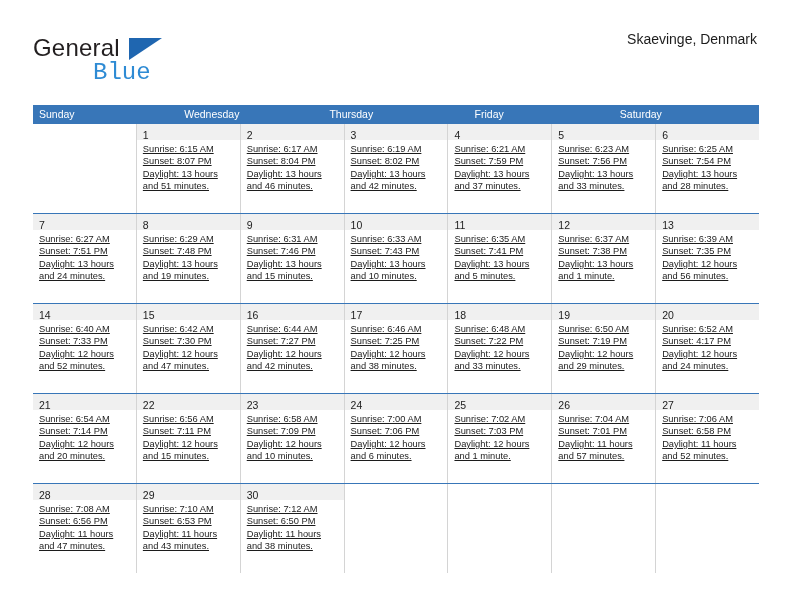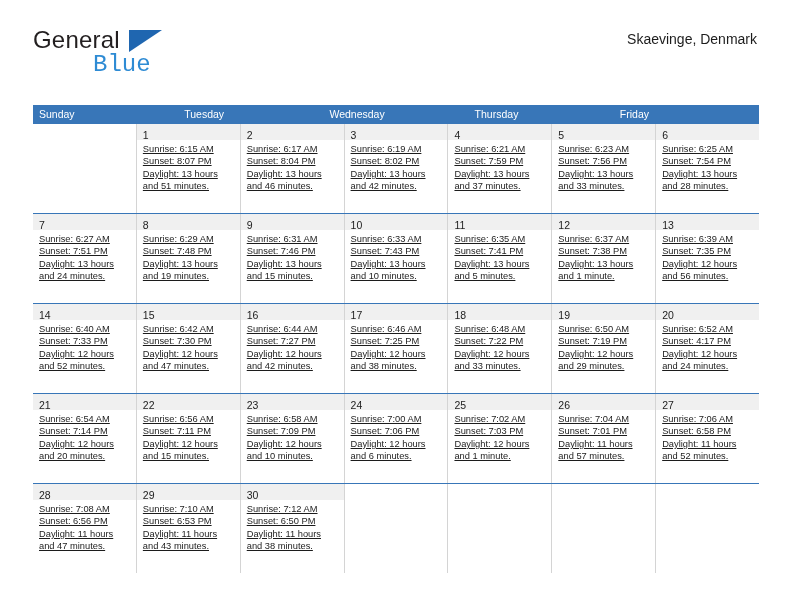--- a/index.html
+++ b/index.html
@@ -26,21 +26,21 @@
   .header {
     position: absolute;
     left: 0;
     top: 0;
     width: 792px;
     height: 100px;
   }
   .logo {
     position: absolute;
     left: 33px;
-    top: 26px;
+    top: 34px;
     width: 200px;
     height: 52px;
   }
   .logo-general {
     position: absolute;
     left: 0;
     top: 0;
     font-size: 24px;
     letter-spacing: 0.2px;
     color: #231f20;
@@ -173,24 +173,24 @@
     <div class="title-block">
       <div class="cal-subtitle">Skaevinge, Denmark</div>
     </div>
 
   </div>
 
   <div class="calendar">
 
     <div class="weekday-row">
       <div class="weekday">Sunday</div>
-      <div class="weekday">Tuesday</div>
       <div class="weekday">Wednesday</div>
       <div class="weekday">Thursday</div>
       <div class="weekday">Friday</div>
+      <div class="weekday">Saturday</div>
     </div>
 
     <div id="weeks-container">
         <div class="week-row">
           <div class="day-cell empty">
             <div class="daynum-band"><span class="daynum"></span></div>
             <div class="day-info">
               <div></div>
               <div></div>
               <div></div>

